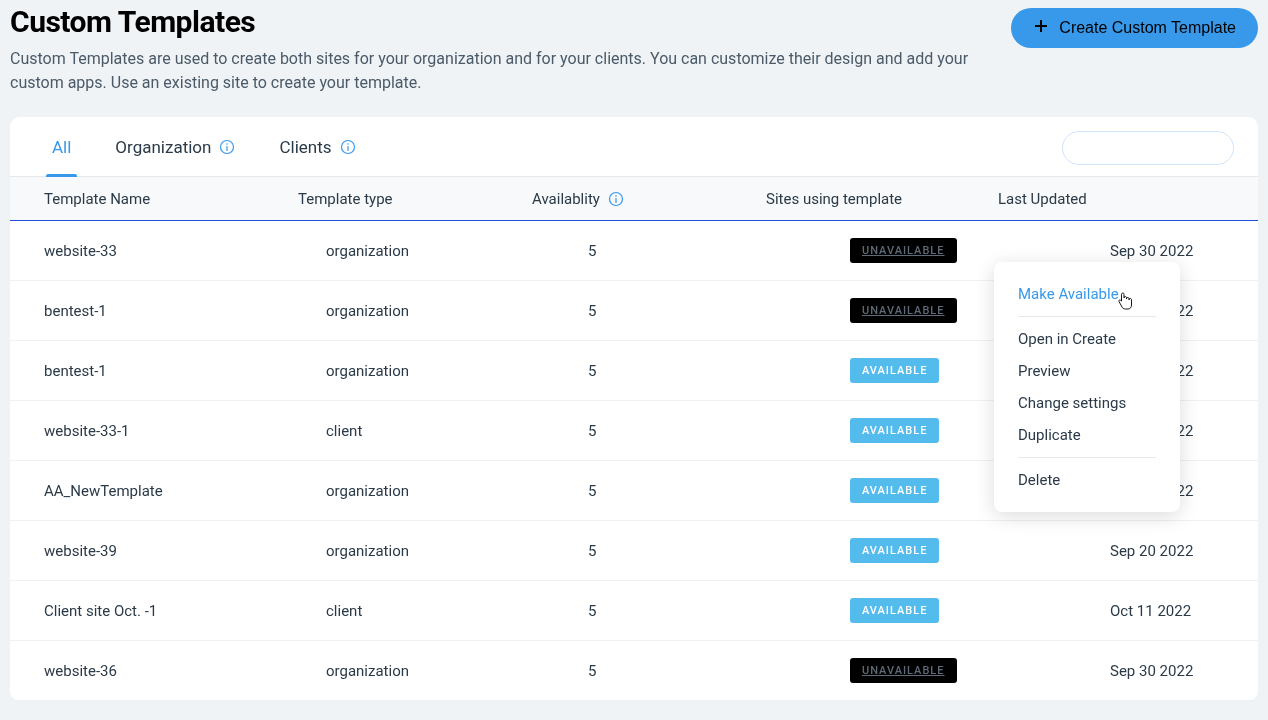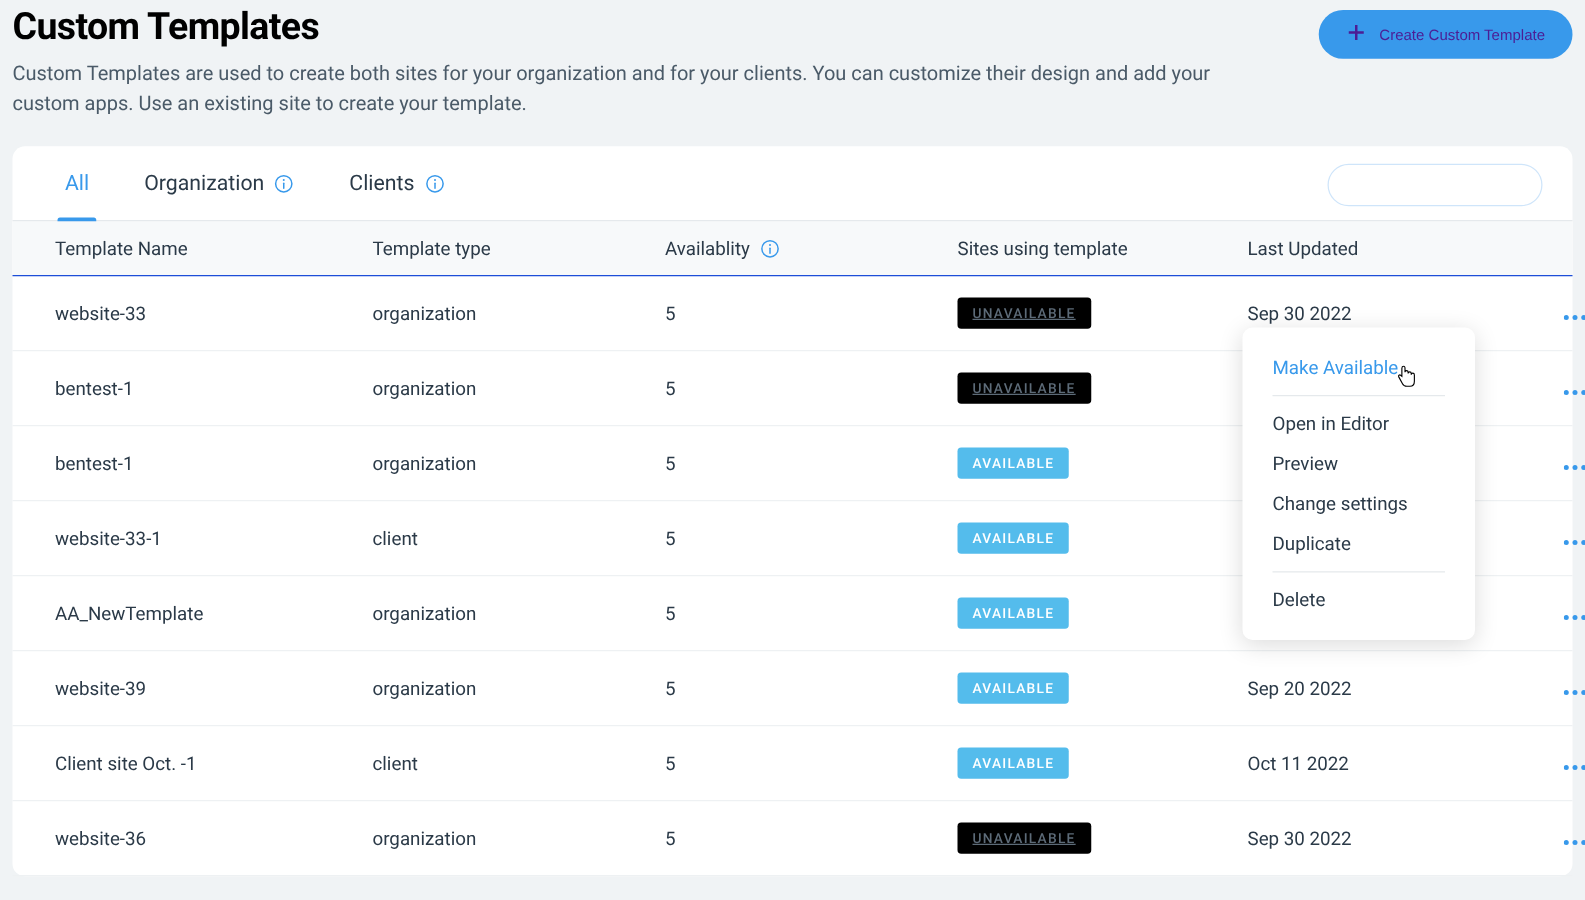--- a/index.html
+++ b/index.html
@@ -28,25 +28,25 @@
   }
   .page-desc {
     font-size: 16px;
     color: #4a5a68;
     line-height: 1.5;
     margin-top: 8px;
     max-width: 970px;
   }
   .create-btn {
     background: #3899eb;
-    color: #4c1d95;
+    color: #000000;
     border: none;
     border-radius: 20px;
     padding: 10px 22px;
-    font-size: 12px;
+    font-size: 16px;
     display: flex;
     align-items: center;
     gap: 10px;
     cursor: pointer;
     margin-top: 4px;
   }
   .create-btn svg { width: 16px; height: 16px; }
   .panel {
     background: #fff;
     border-radius: 10px;
@@ -116,20 +116,21 @@
   .th { display: flex; align-items: center; gap: 8px; }
   .trow {
     display: grid;
     grid-template-columns: 254px 234px 234px 232px 232px 60px;
     align-items: center;
     height: 60px;
     border-bottom: 1px solid #eef1f3;
     font-size: 15px;
     color: #2b3a48;
     padding: 0 0 0 34px;
+    gap: 28px;
   }
   .badge {
     display: inline-block;
     padding: 6px 12px;
     border-radius: 3px;
     font-size: 11px;
     letter-spacing: 1px;
     font-weight: 500;
   }
   .badge.available {
@@ -344,21 +345,21 @@
                   <circle cx="16" cy="2" r="2" fill="#3899eb"></circle>
                 </svg></span></div>
           </div>
         </div>
     </div>
 
     <div class="dropdown">
       <div class="dropdown-inner">
         <div class="dropdown-item highlight">Make Available</div>
         <div class="dropdown-sep"></div>
-        <div class="dropdown-item">Open in Editor</div>
+        <div class="dropdown-item">Open in Create</div>
         <div class="dropdown-item">Preview</div>
         <div class="dropdown-item">Change settings</div>
         <div class="dropdown-item">Duplicate</div>
         <div class="dropdown-sep"></div>
         <div class="dropdown-item">Delete</div>
       </div>
     </div>
 
     <div class="cursor-pointer-icon">
       <svg width="16" height="18" viewBox="0 0 16 18">

